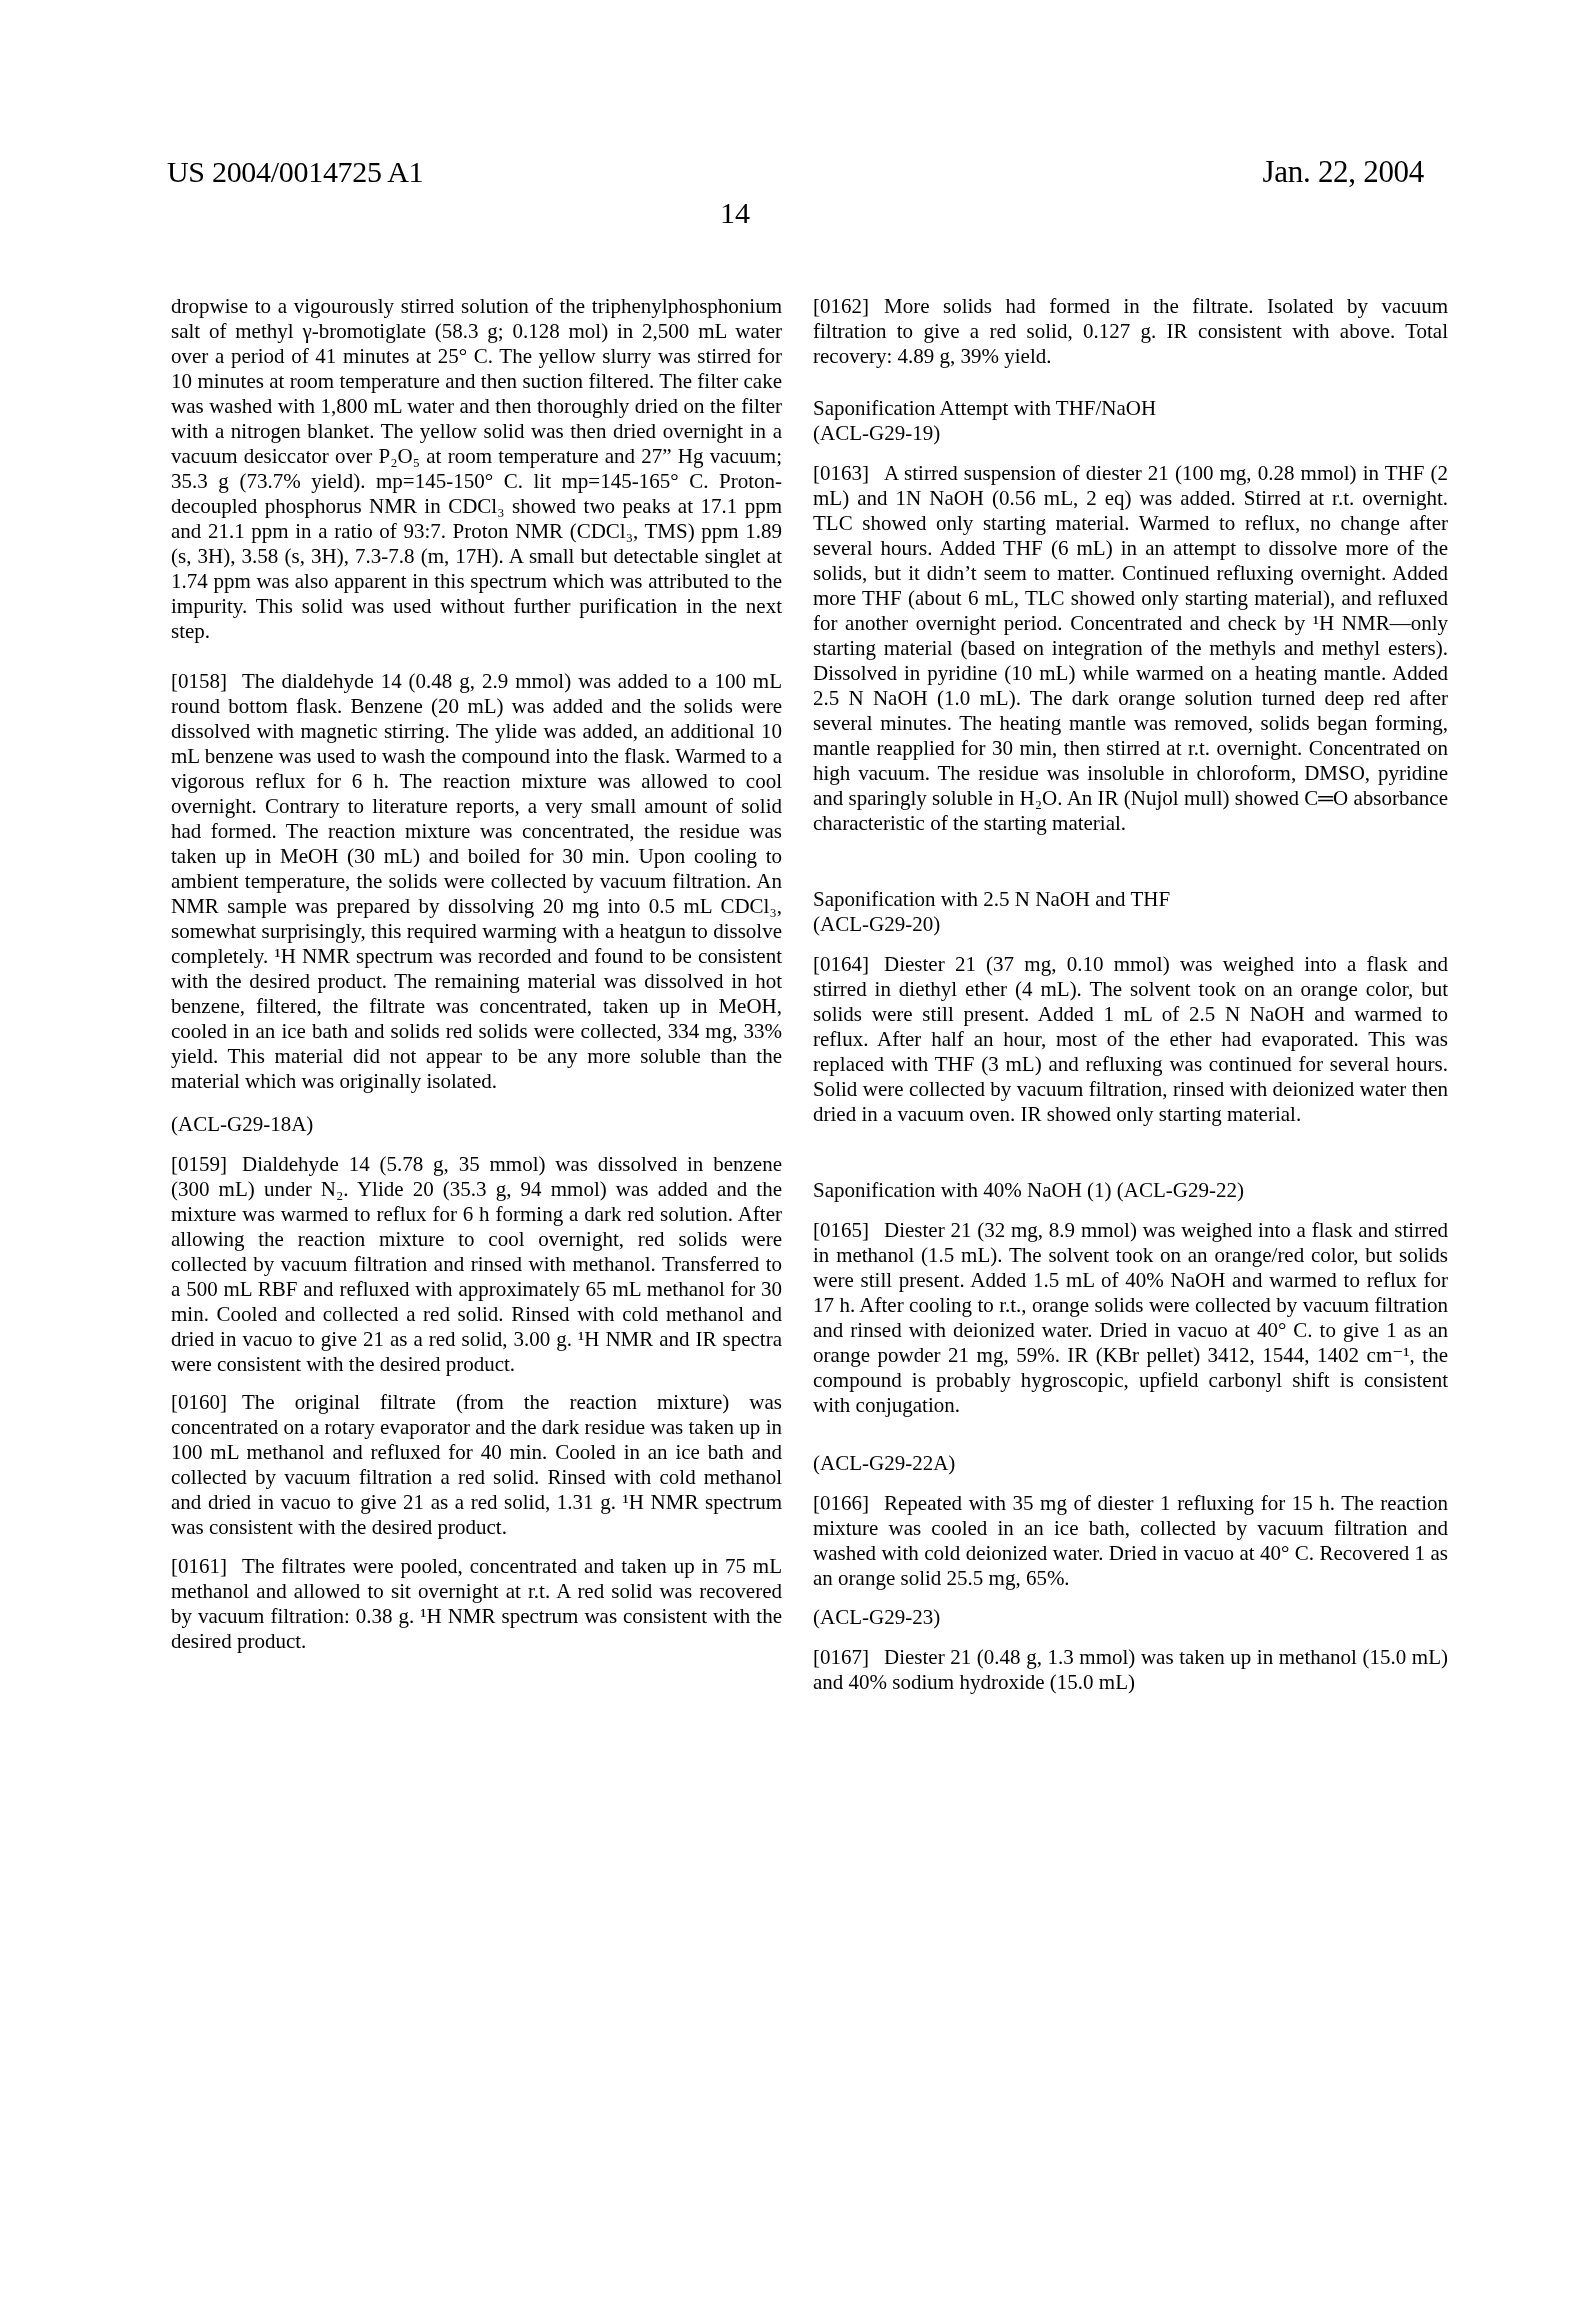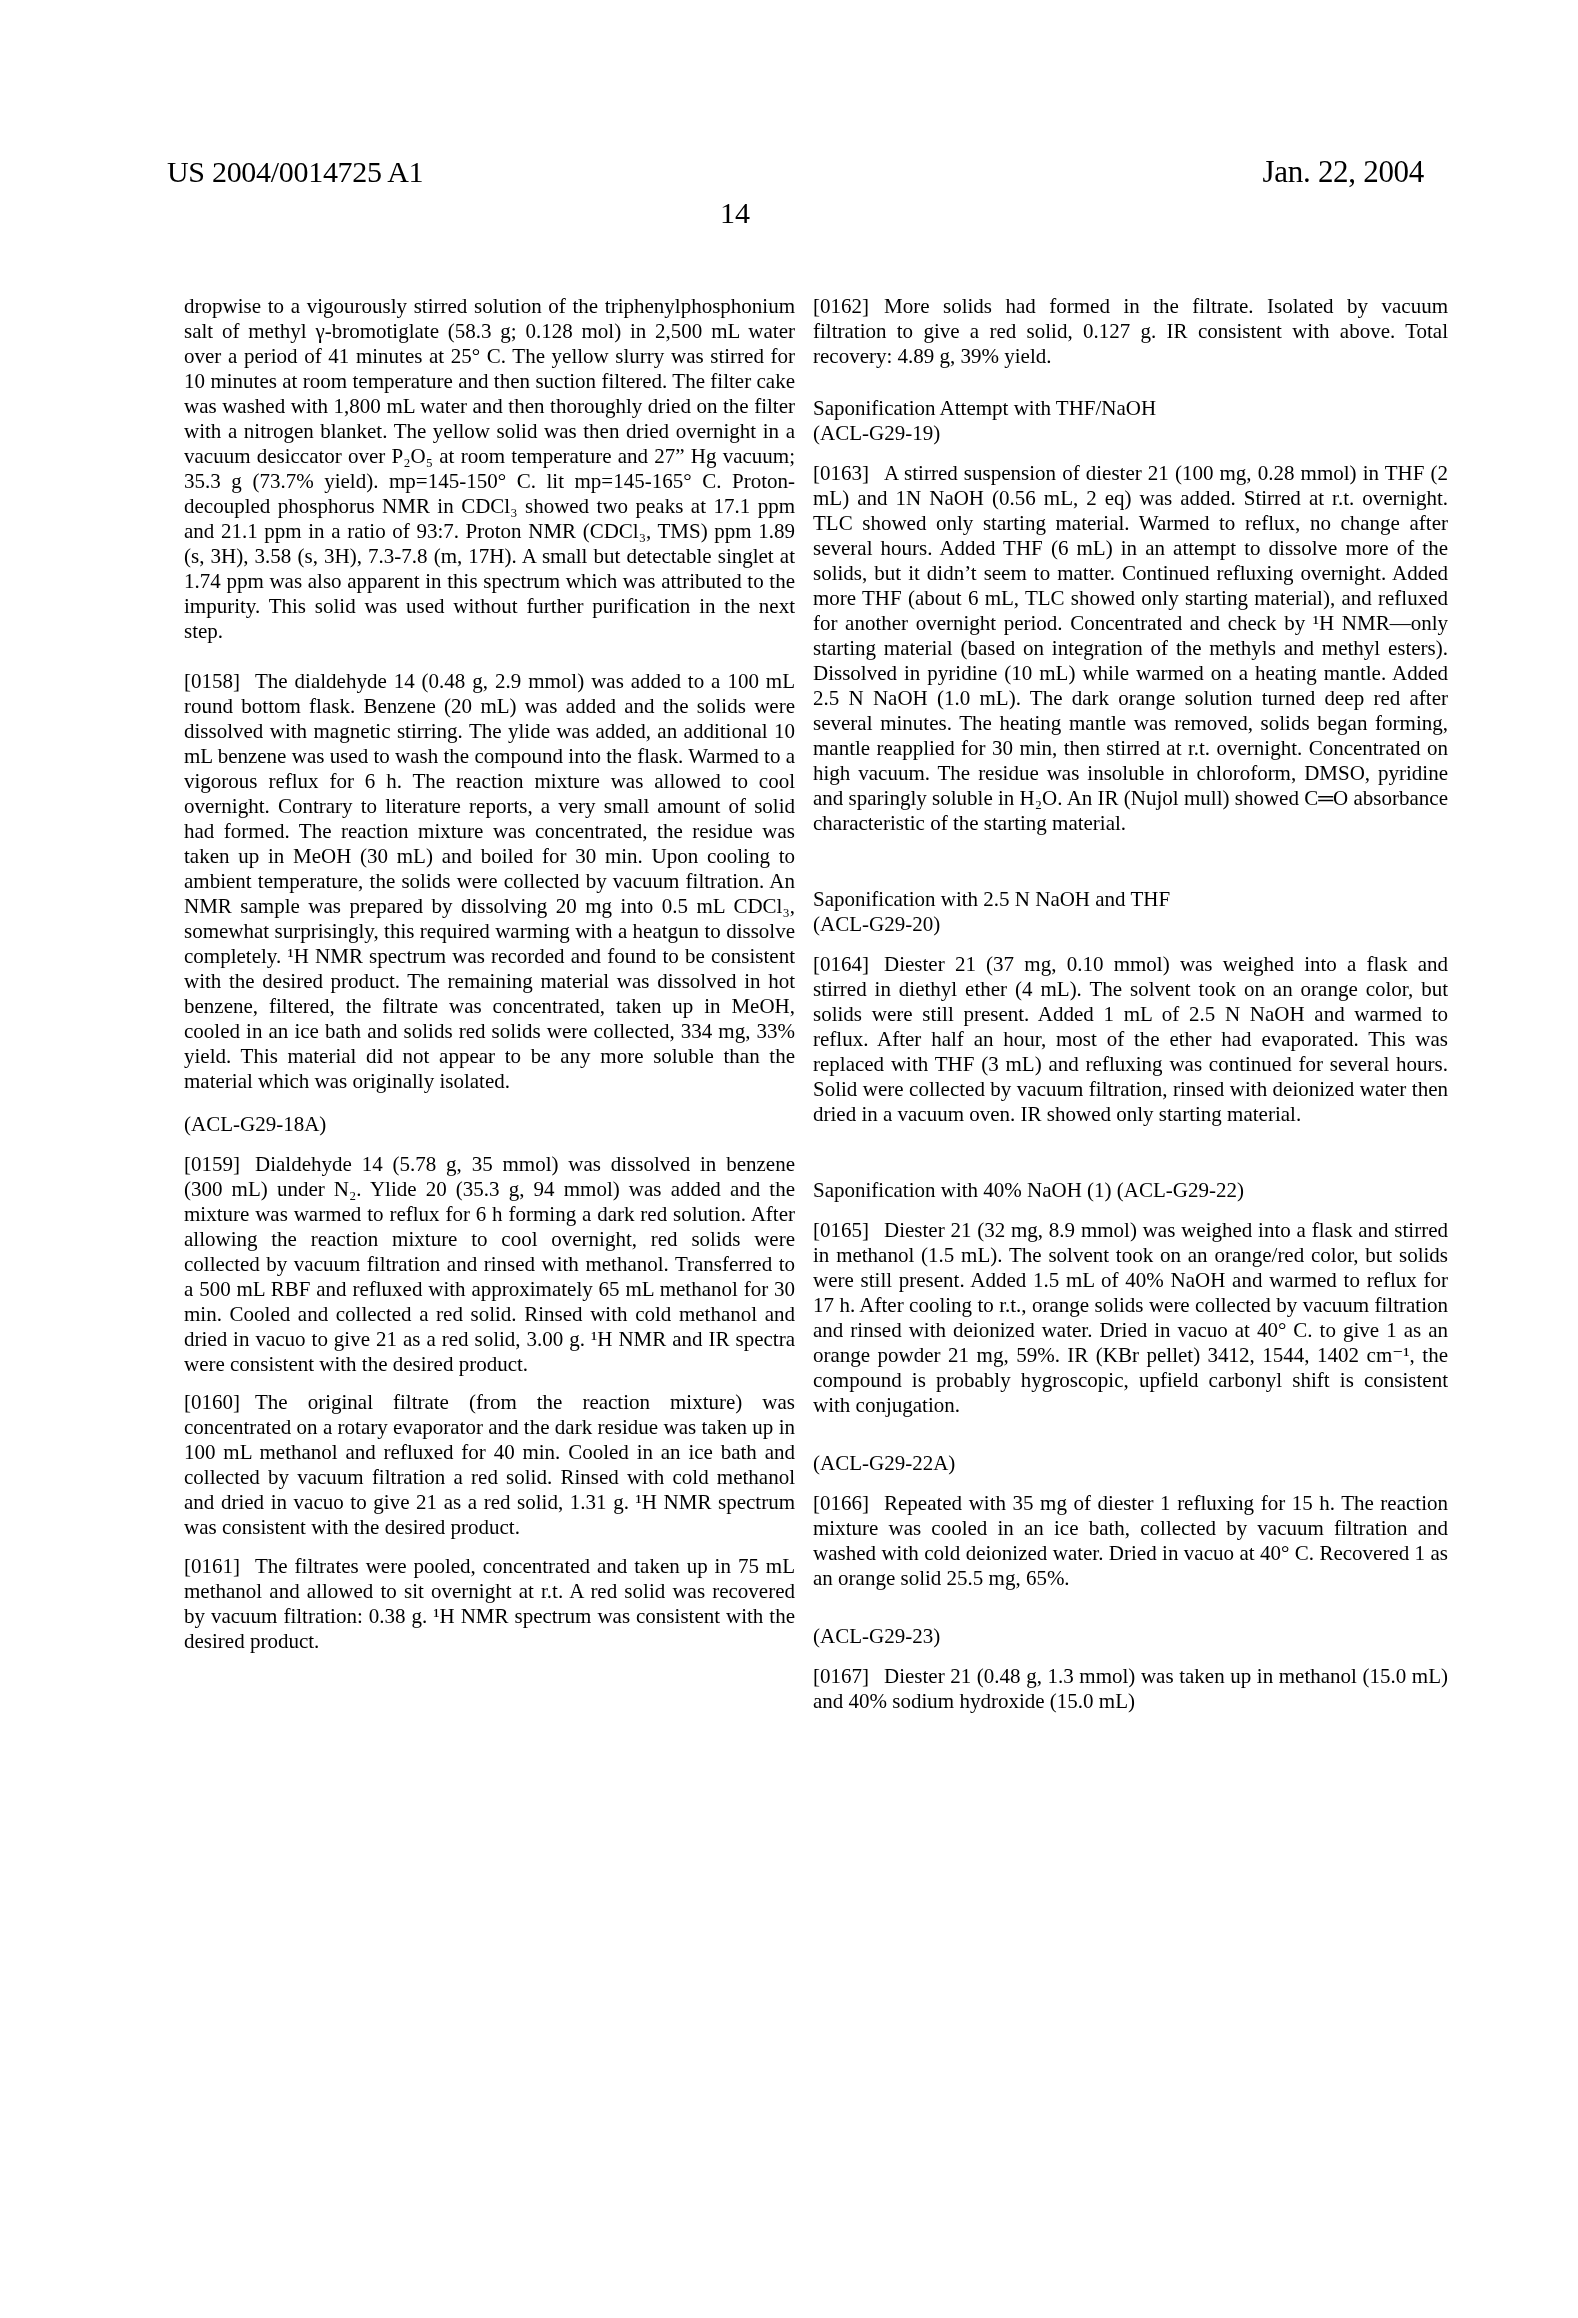--- a/index.html
+++ b/index.html
@@ -4,21 +4,21 @@
 <style>
   html, body { margin: 0; padding: 0; background: #ffffff; }
   body {
     width: 1578px; height: 2319px; position: relative; overflow: hidden;
     font-family: "Liberation Serif", "DejaVu Serif", serif; color: #000;
   }
   .hdr-left { position: absolute; left: 167px; top: 151px; font-size: 30px; line-height: 41px; letter-spacing: -0.3px; }
   .hdr-right { position: absolute; right: 154px; top: 151px; font-size: 31px; line-height: 41px; letter-spacing: -0.3px; }
   .pageno { position: absolute; left: 0; width: 1470px; top: 194px; text-align: center; font-size: 30px; line-height: 38px; }
   .col { position: absolute; top: 294px; font-size: 21px; line-height: 25px; text-align: justify; hyphens: manual; }
-  .col.left { left: 184px; width: 611px; }
+  .col.left { left: 171px; width: 611px; }
   .col.right { left: 813px; width: 635px; }
   .para { margin: 0 0 13.6px 0; }
   .para .num { font-weight: normal; }
   .para .br { font-weight: normal; }
   .para .gap { display: inline-block; width: 15px; }
   .heading { margin: 24.5px 0 15px 0; }
   .heading .line { display: block; }
   sub, sup { font-size: 70%; line-height: 0; }
 </style>
 </head>
@@ -79,19 +79,19 @@
   <p class="para">
     <span class="br">[</span><span class="num">0165</span><span class="br">]</span><span class="gap"></span><span>Diester 21 (32 mg, 8.9 mmol) was weighed into a flask and stirred in methanol (1.5 mL). The solvent took on an orange/red color, but solids were still present. Added 1.5 mL of 40% NaOH and warmed to reflux for 17 h. After cooling to r.t., orange solids were collected by vacuum filtration and rinsed with deionized water. Dried in vacuo at 40° C. to give 1 as an orange powder 21 mg, 59%. IR (KBr pellet) 3412, 1544, 1402 cm⁻¹, the compound is probably hygroscopic, upfield carbonyl shift is consistent with con­jugation.</span>
   </p>
 
   <div class="heading" style="margin-top:33px">(ACL-G29-22A)</div>
 
   <p class="para">
     <span class="br">[</span><span class="num">0166</span><span class="br">]</span><span class="gap"></span><span>Repeated with 35 mg of diester 1 refluxing for 15 h. The reaction mixture was cooled in an ice bath, collected by vacuum filtration and washed with cold deionized water. Dried in vacuo at 40° C. Recovered 1 as an orange solid 25.5 mg, 65%.</span>
   </p>
 
-  <div class="heading" style="margin-top:33px">(ACL-G29-23)</div>
+  <div class="heading" style="margin-top:13px">(ACL-G29-23)</div>
 
   <p class="para">
     <span class="br">[</span><span class="num">0167</span><span class="br">]</span><span class="gap"></span><span>Diester 21 (0.48 g, 1.3 mmol) was taken up in methanol (15.0 mL) and 40% sodium hydroxide (15.0 mL)</span>
   </p>
 </div>
 
 
 </body></html>

